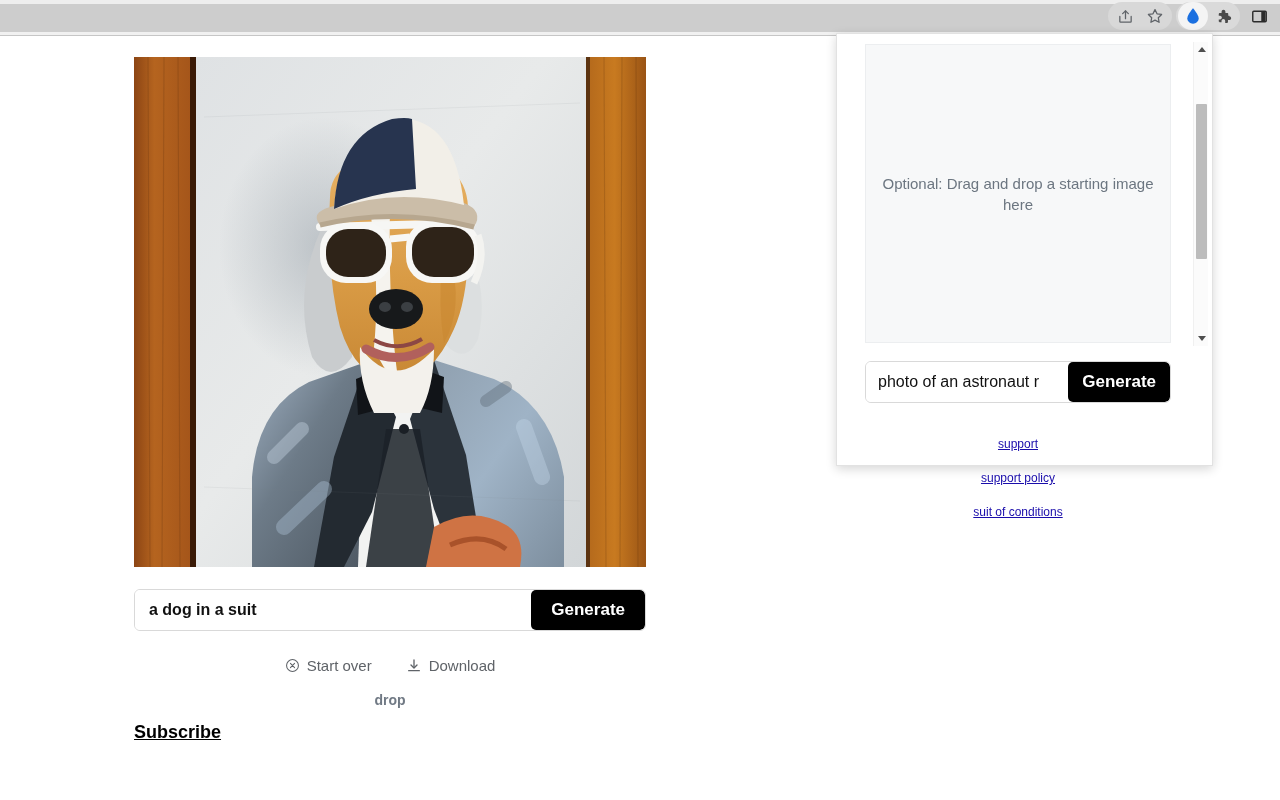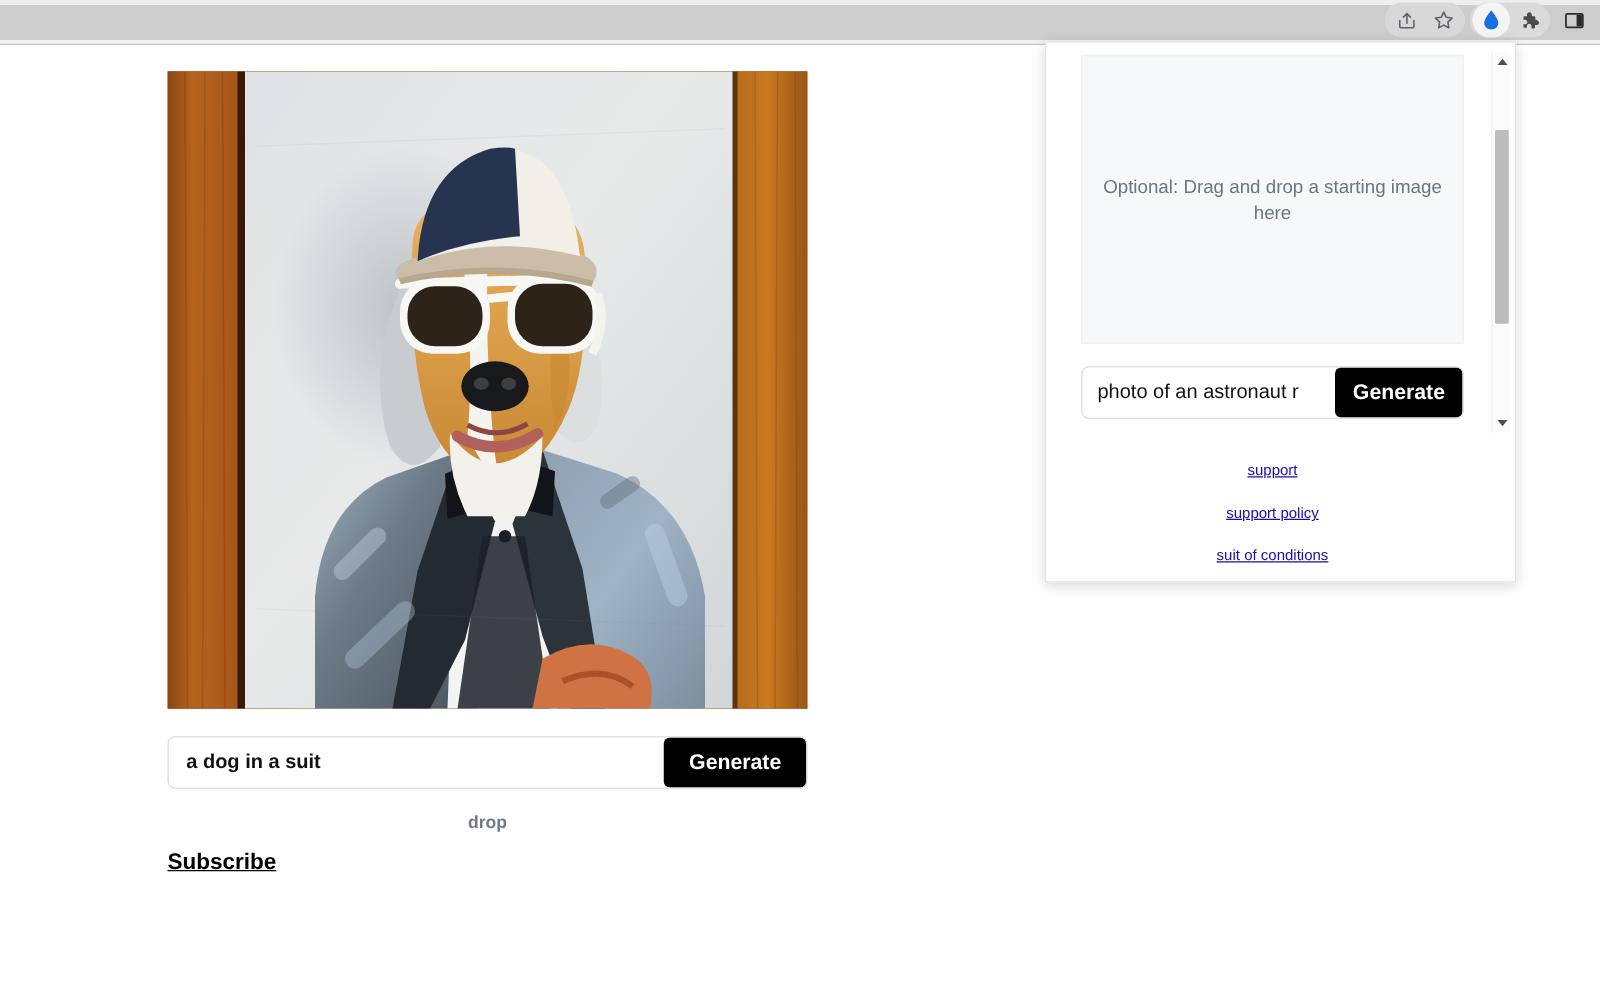--- a/index.html
+++ b/index.html
@@ -154,21 +154,21 @@
     border: 1px solid #e2e2e2;
     box-shadow: 0 3px 10px rgba(0,0,0,0.16);
   }
   .popup-inner {
     position: absolute;
     left: 0; top: 0;
     width: 360px; height: 100%;
     padding: 10px 14px 0 28px;
   }
   .dropzone {
-    width: 306px; height: 231px;
+    width: 306px; height: 299px;
     background: #f7f8f9;
     border: 1px solid #eceef0;
     display: flex;
     align-items: center;
     justify-content: center;
     text-align: center;
     color: #6c7681;
     font-size: 15px;
     line-height: 21px;
     padding: 0 8px;
@@ -420,20 +420,41 @@
             <path d="M70 430 L446 444"></path>
         </g>
       </svg>
     </div>
 
     <div class="prompt-row">
       <input class="prompt-input" type="text" value="a dog in a suit" style="">
       <button class="generate-btn">Generate</button>
     </div>
 
+    <div class="actions">
+      <div class="action">
+        <span>
+          <svg class="icon-svg" width="15" height="15" viewBox="0 0 24 24" fill="none" stroke="#5f6368" stroke-width="1.7">
+            <circle cx="12" cy="12" r="9.5"></circle>
+            <path d="M8.7 8.7l6.6 6.6M15.3 8.7l-6.6 6.6" stroke-linecap="round"></path>
+          </svg>
+        </span>
+        <span>Start over</span>
+      </div>
+      <div class="action">
+        <span>
+          <svg class="icon-svg" width="16" height="16" viewBox="0 0 24 24" fill="none" stroke="#5f6368" stroke-width="2" stroke-linecap="round" stroke-linejoin="round">
+            <path d="M12 3v11"></path>
+              <path d="M7.5 10.5L12 15l4.5-4.5"></path>
+            <path d="M4 19h16"></path>
+          </svg>
+        </span>
+        <span>Download</span>
+      </div>
+    </div>
 
     <div class="home-link">drop</div>
     <div class="subscribe-link">Subscribe</div>
   </div>
 </div>
 
 <div class="popup">
   <div class="popup-inner">
 
     <div class="dropzone">Optional: Drag and drop a starting image here</div>

